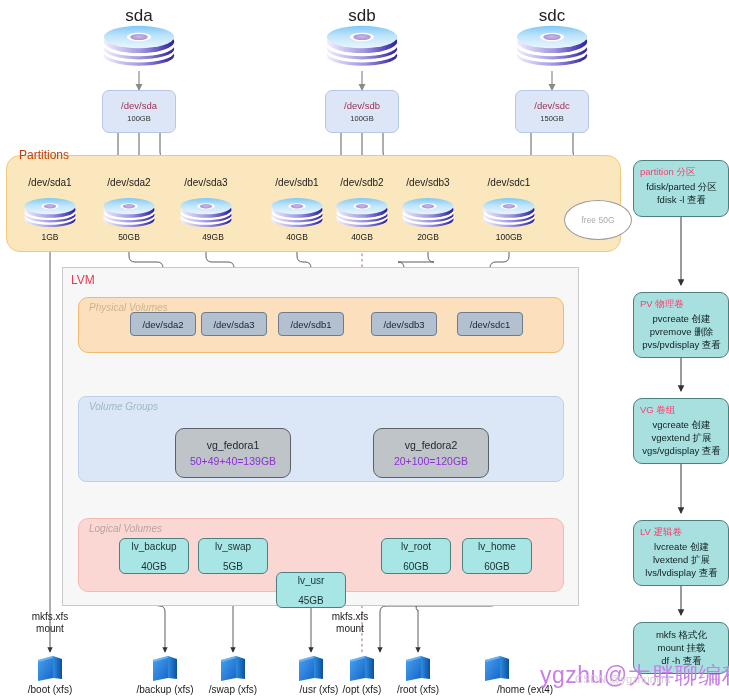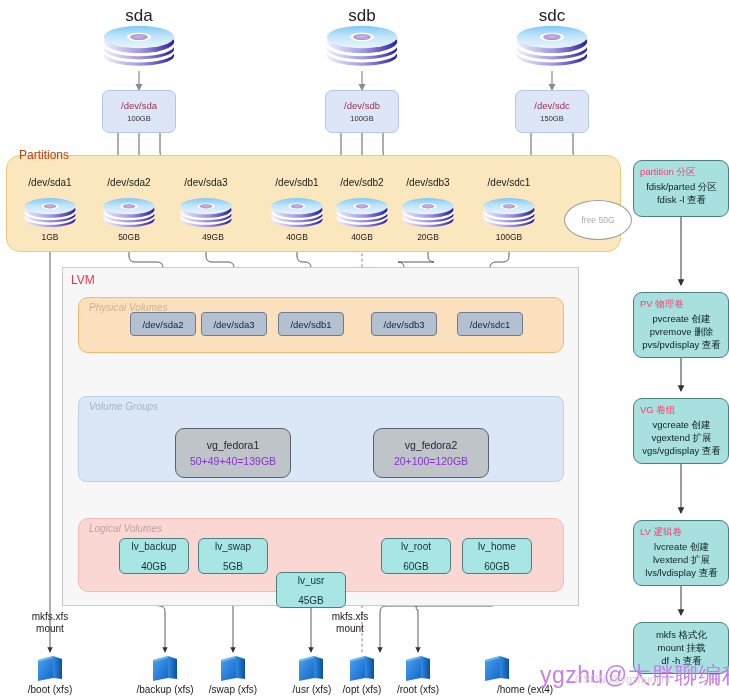--- a/index.html
+++ b/index.html
@@ -383,21 +383,21 @@
           <path d="M3,6 L18,2 L18,24 L3,27 Z" fill="url(#fold1)"></path>
           <path d="M18,2 L27,5 L27,25 L18,24 Z" fill="url(#fold2)"></path>
           <path d="M3,6 L18,2 L18,4 L4,8 Z" fill="#86c5f7" opacity="0.65"></path>
         </svg></div>
       <div class="lbl " style="left: 233px; top: 684px;">/swap (xfs)</div>
       <div class="foldericon" style="left: 311px; top: 654px;"><svg width="30" height="28" viewBox="0 0 30 28">
           <path d="M3,6 L18,2 L18,24 L3,27 Z" fill="url(#fold1)"></path>
           <path d="M18,2 L27,5 L27,25 L18,24 Z" fill="url(#fold2)"></path>
           <path d="M3,6 L18,2 L18,4 L4,8 Z" fill="#86c5f7" opacity="0.65"></path>
         </svg></div>
-      <div class="lbl " style="left: 300px; top: 684px; padding-left: 24px;">/usr (xfs)</div>
+      <div class="lbl " style="left: 307px; top: 684px; padding-left: 24px;">/usr (xfs)</div>
       <div class="foldericon" style="left: 362px; top: 654px;"><svg width="30" height="28" viewBox="0 0 30 28">
           <path d="M3,6 L18,2 L18,24 L3,27 Z" fill="url(#fold1)"></path>
           <path d="M18,2 L27,5 L27,25 L18,24 Z" fill="url(#fold2)"></path>
           <path d="M3,6 L18,2 L18,4 L4,8 Z" fill="#86c5f7" opacity="0.65"></path>
         </svg></div>
       <div class="lbl " style="left: 362px; top: 684px;">/opt (xfs)</div>
       <div class="foldericon" style="left: 418px; top: 654px;"><svg width="30" height="28" viewBox="0 0 30 28">
           <path d="M3,6 L18,2 L18,24 L3,27 Z" fill="url(#fold1)"></path>
           <path d="M18,2 L27,5 L27,25 L18,24 Z" fill="url(#fold2)"></path>
           <path d="M3,6 L18,2 L18,4 L4,8 Z" fill="#86c5f7" opacity="0.65"></path>

